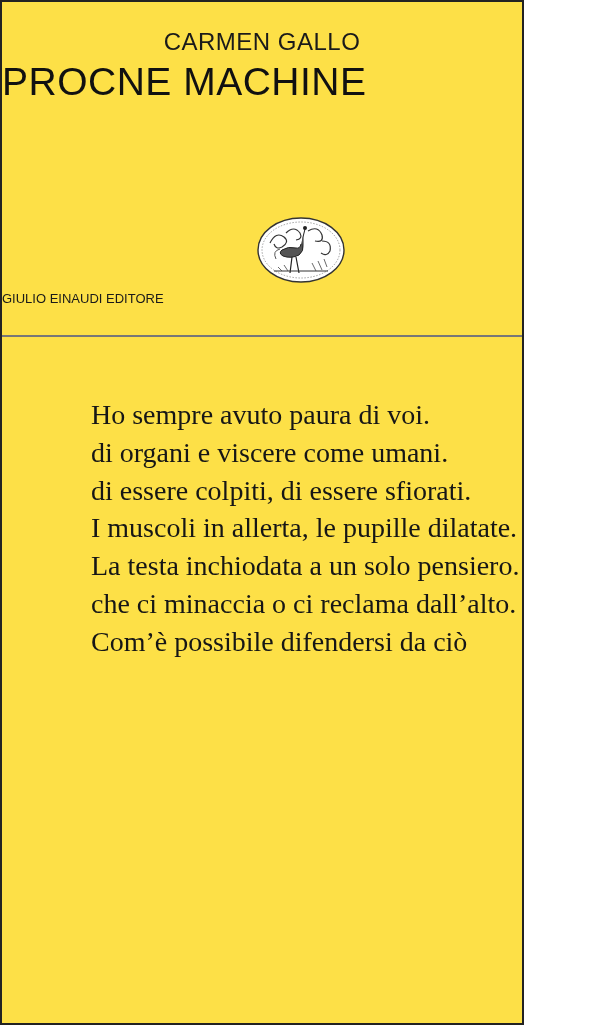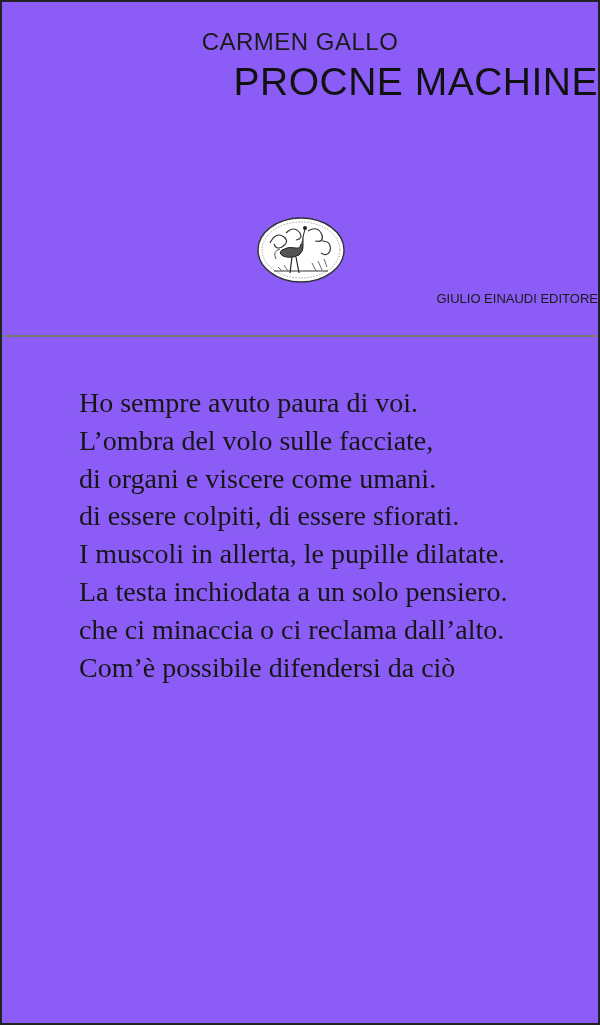--- a/index.html
+++ b/index.html
@@ -1,65 +1,65 @@
 <!DOCTYPE html>
 <html><head>
   <meta charset="utf-8">
   <style>
     html, body { margin: 0; padding: 0; background: #ffffff; }
     .cover {
       position: relative;
-      width: 600px;
+      width: 524px;
       height: 1025px;
       box-sizing: border-box;
       border: 2px solid #222222;
-      background: #8b5cf6;
+      background: #fde047;
       overflow: hidden;
     }
     .author {
       position: absolute;
       top: 26px; left: 0; width: 100%;
       text-align: center;
       font-family: "Liberation Sans", sans-serif;
       font-size: 24px;
       letter-spacing: 0.5px;
       color: #1a1a1a;
     }
     .title {
       position: absolute;
       top: 58px; left: 0; width: 100%;
-      text-align: right;
+      text-align: left;
       font-family: "Liberation Sans", sans-serif;
       font-size: 39px;
       letter-spacing: 0.5px;
       color: #111111;
     }
     .logo {
       position: absolute;
       left: 254px; top: 213px;
       width: 90px; height: 70px;
     }
     .publisher {
       position: absolute;
       top: 289px; left: 0; width: 100%;
-      text-align: right;
+      text-align: left;
       font-family: "Liberation Sans", sans-serif;
       font-size: 13px;
       color: #1a1a1a;
     }
     .divider {
       position: absolute;
       top: 333px; left: 0; width: 100%;
       height: 0;
       border-top: 2px solid #777777;
     }
     .poem {
       position: absolute;
       top: 378px; left: 73px;
-      margin: 4px; padding: 0;
+      margin: 16px; padding: 0;
       list-style: none;
       font-family: "Liberation Serif", serif;
       font-size: 28px;
       line-height: 37.8px;
       color: #161616;
     }
     .poem li { white-space: nowrap; }
   </style>
 </head>
 <body>
@@ -84,21 +84,20 @@
 
     <path d="M18 56 l54 0" stroke="#333" stroke-width="1"></path>
     <path d="M22 52 l4 4 M28 50 l4 6 M56 48 l4 8 M62 46 l4 9 M68 44 l3 8" stroke="#444" stroke-width="0.8"></path>
   </svg>
 
   <div class="publisher">GIULIO EINAUDI EDITORE</div>
   <div class="divider"></div>
 
   <ul class="poem">
     <li>Ho sempre avuto paura di voi.</li>
-    <li>L’ombra del volo sulle facciate,</li>
     <li>di organi e viscere come umani.</li>
     <li>di essere colpiti, di essere sfiorati.</li>
     <li>I muscoli in allerta, le pupille dilatate.</li>
     <li>La testa inchiodata a un solo pensiero.</li>
     <li>che ci minaccia o ci reclama dall’alto.</li>
     <li>Com’è possibile difendersi da ciò</li>
   </ul>
 </div>
 
 </body></html>

